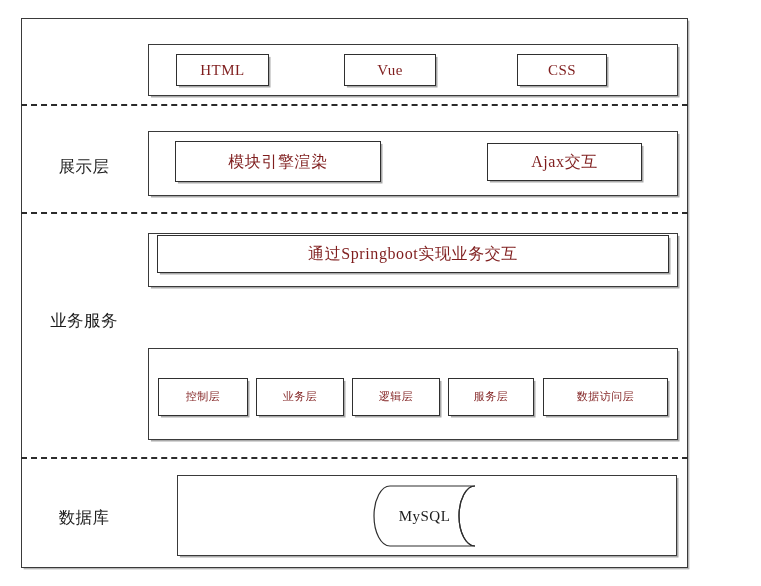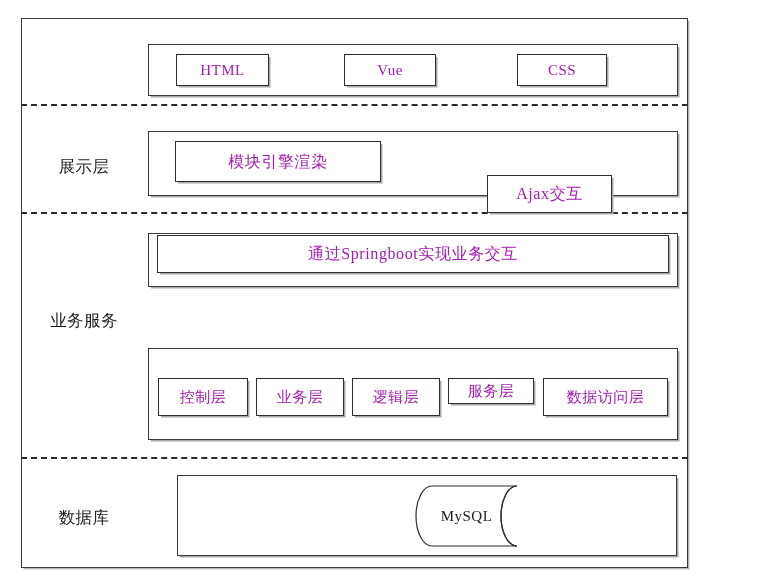--- a/index.html
+++ b/index.html
@@ -70,43 +70,42 @@
 
   .box-text {
     position: absolute;
     left: 0;
     right: 0;
     top: 50%;
     transform: translateY(-50%);
     text-align: center;
     font-size: 15.5px;
     line-height: 1.2;
-    color: #a21caf;
+    color: #7f1d1d;
     white-space: nowrap;
   }
 
   .box-text.latin {
     font-size: 15px;
     letter-spacing: 0.5px;
   }
 
   .box-text.cjk {
     font-size: 16px;
     letter-spacing: 0.6px;
   }
 
   .box-text.small-cjk {
-    font-size: 15px;
+    font-size: 11px;
     letter-spacing: 0.5px;
   }
 
   
   .cylinder {
     position: absolute;
-    margin-left: 42px;
   }
   .cylinder svg {
     display: block;
     overflow: visible;
   }
   .cylinder-text {
     position: absolute;
     left: 0;
     right: 0;
     top: 50%;
@@ -147,21 +146,21 @@
   </div>
 
   <div class="band-label" style="top:157px;">展示层</div>
 
   <div class="box container" style="left:148px; top:131px; width:530px; height:65px;"></div>
 
   <div class="box" style="left:175px; top:141px; width:206px; height:41px;">
     <span class="box-text cjk">模块引擎渲染</span>
   </div>
 
-  <div class="box" style="left:487px; top:143px; width:125px; height:38px;margin-top:32px;">
+  <div class="box" style="left:487px; top:143px; width:155px; height:38px;">
     <span class="box-text cjk">Ajax交互</span>
   </div>
 
   <div class="band-label" style="top:311px;">业务服务</div>
 
   <div class="box container" style="left:148px; top:233px; width:530px; height:54px;"></div>
 
   <div class="box" style="left:157px; top:235px; width:512px; height:38px;">
     <span class="box-text cjk">通过Springboot实现业务交互</span>
   </div>
@@ -173,21 +172,21 @@
   </div>
 
   <div class="box" style="left:352px; top:378px; width:88px; height:38px;">
     <span class="box-text small-cjk">逻辑层</span>
   </div>
 
   <div class="box" style="left:256px; top:378px; width:88px; height:38px;">
     <span class="box-text small-cjk">业务层</span>
   </div>
 
-  <div class="box" style="left:448px; top:378px; width:86px; height:26px;font-family:Liberation Serif, serif;">
+  <div class="box" style="left:448px; top:378px; width:86px; height:38px;font-family:Liberation Serif, serif;">
     <span class="box-text small-cjk">服务层</span>
   </div>
 
   <div class="box" style="left:543px; top:378px; width:125px; height:38px;">
     <span class="box-text small-cjk">数据访问层</span>
   </div>
 
   <div class="band-label" style="top:508px;">数据库</div>
 
   <div class="box container" style="left:177px; top:475px; width:500px; height:81px;"></div>

